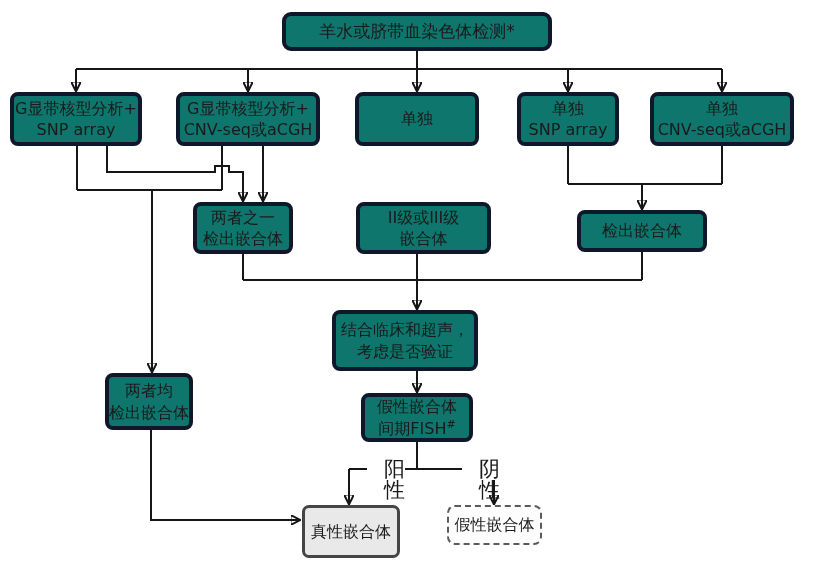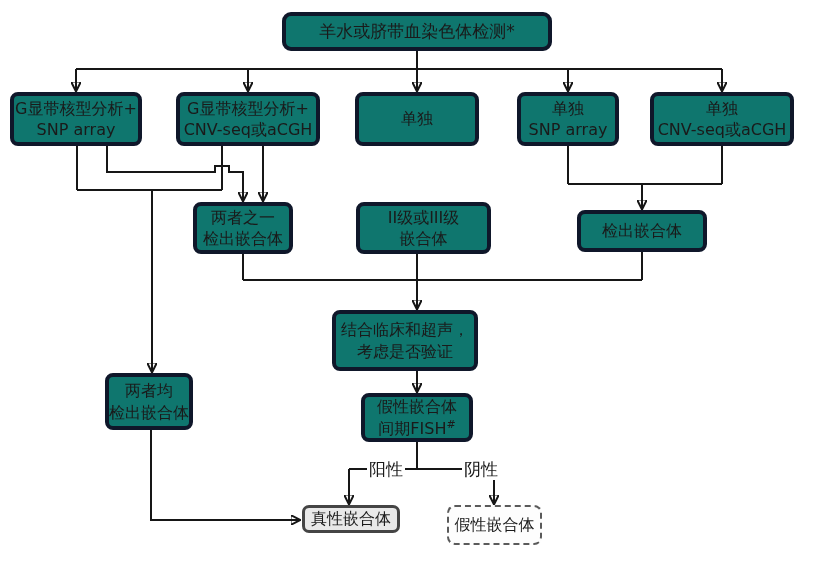--- a/index.html
+++ b/index.html
@@ -30,27 +30,27 @@
   .node.b2{left:176px;top:92px;width:144px;height:54px;}
   .node.b3{left:355px;top:92px;width:124px;height:54px;}
   .node.b4{left:517px;top:92px;width:102px;height:54px;}
   .node.b5{left:650px;top:92px;width:144px;height:54px;}
   .node.either{left:193px;top:202px;width:100px;height:52px;}
   .node.level{left:356px;top:202px;width:135px;height:52px;}
   .node.detected{left:577px;top:210px;width:130px;height:42px;}
   .node.clinical{left:332px;top:310px;width:146px;height:61px;}
   .node.fish{left:361px;top:393px;width:112px;height:49px;}
   .node.both{left:105px;top:373px;width:88px;height:57px;}
-  .node.true-m{left:302px;top:505px;width:98px;height:28px;border-width:3px;border-color:#454545;border-radius:7px;background:#e9e9e9;}
+  .node.true-m{left:302px;top:505px;width:98px;height:53px;border-width:3px;border-color:#454545;border-radius:7px;background:#e9e9e9;}
   .node.pseudo-m{left:447px;top:505px;width:95px;height:40px;border:2px dashed #5a5a5a;background:#fdfdfd;font-family:Liberation Serif, serif;}
   .edge-label{
     position:absolute;
     background:#ffffff;
-    font-size:17px;line-height:21px;
-    text-align:center;
+    font-size:21px;line-height:21px;
+    text-align:right;
     height:21px;
   }
   .edge-label.pos{left:367px;top:459px;width:38px;}
   .edge-label.neg{left:437px;top:459px;width:38px;margin-left:25px;}
   sup{font-size:11px;line-height:0;}
 </style>
 </head>
 <body>
 
 <div id="canvas">

